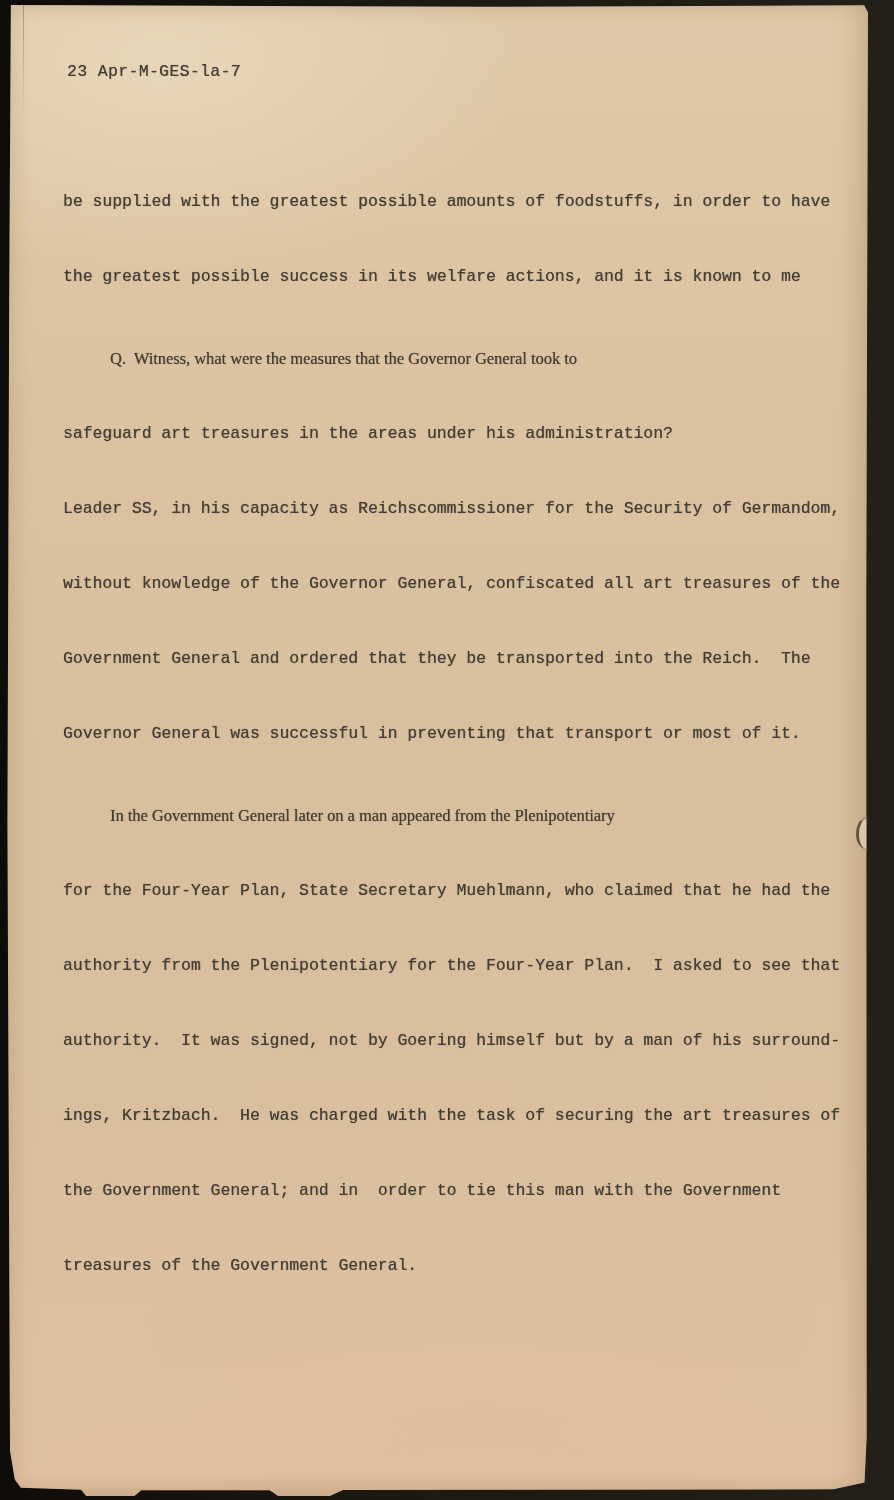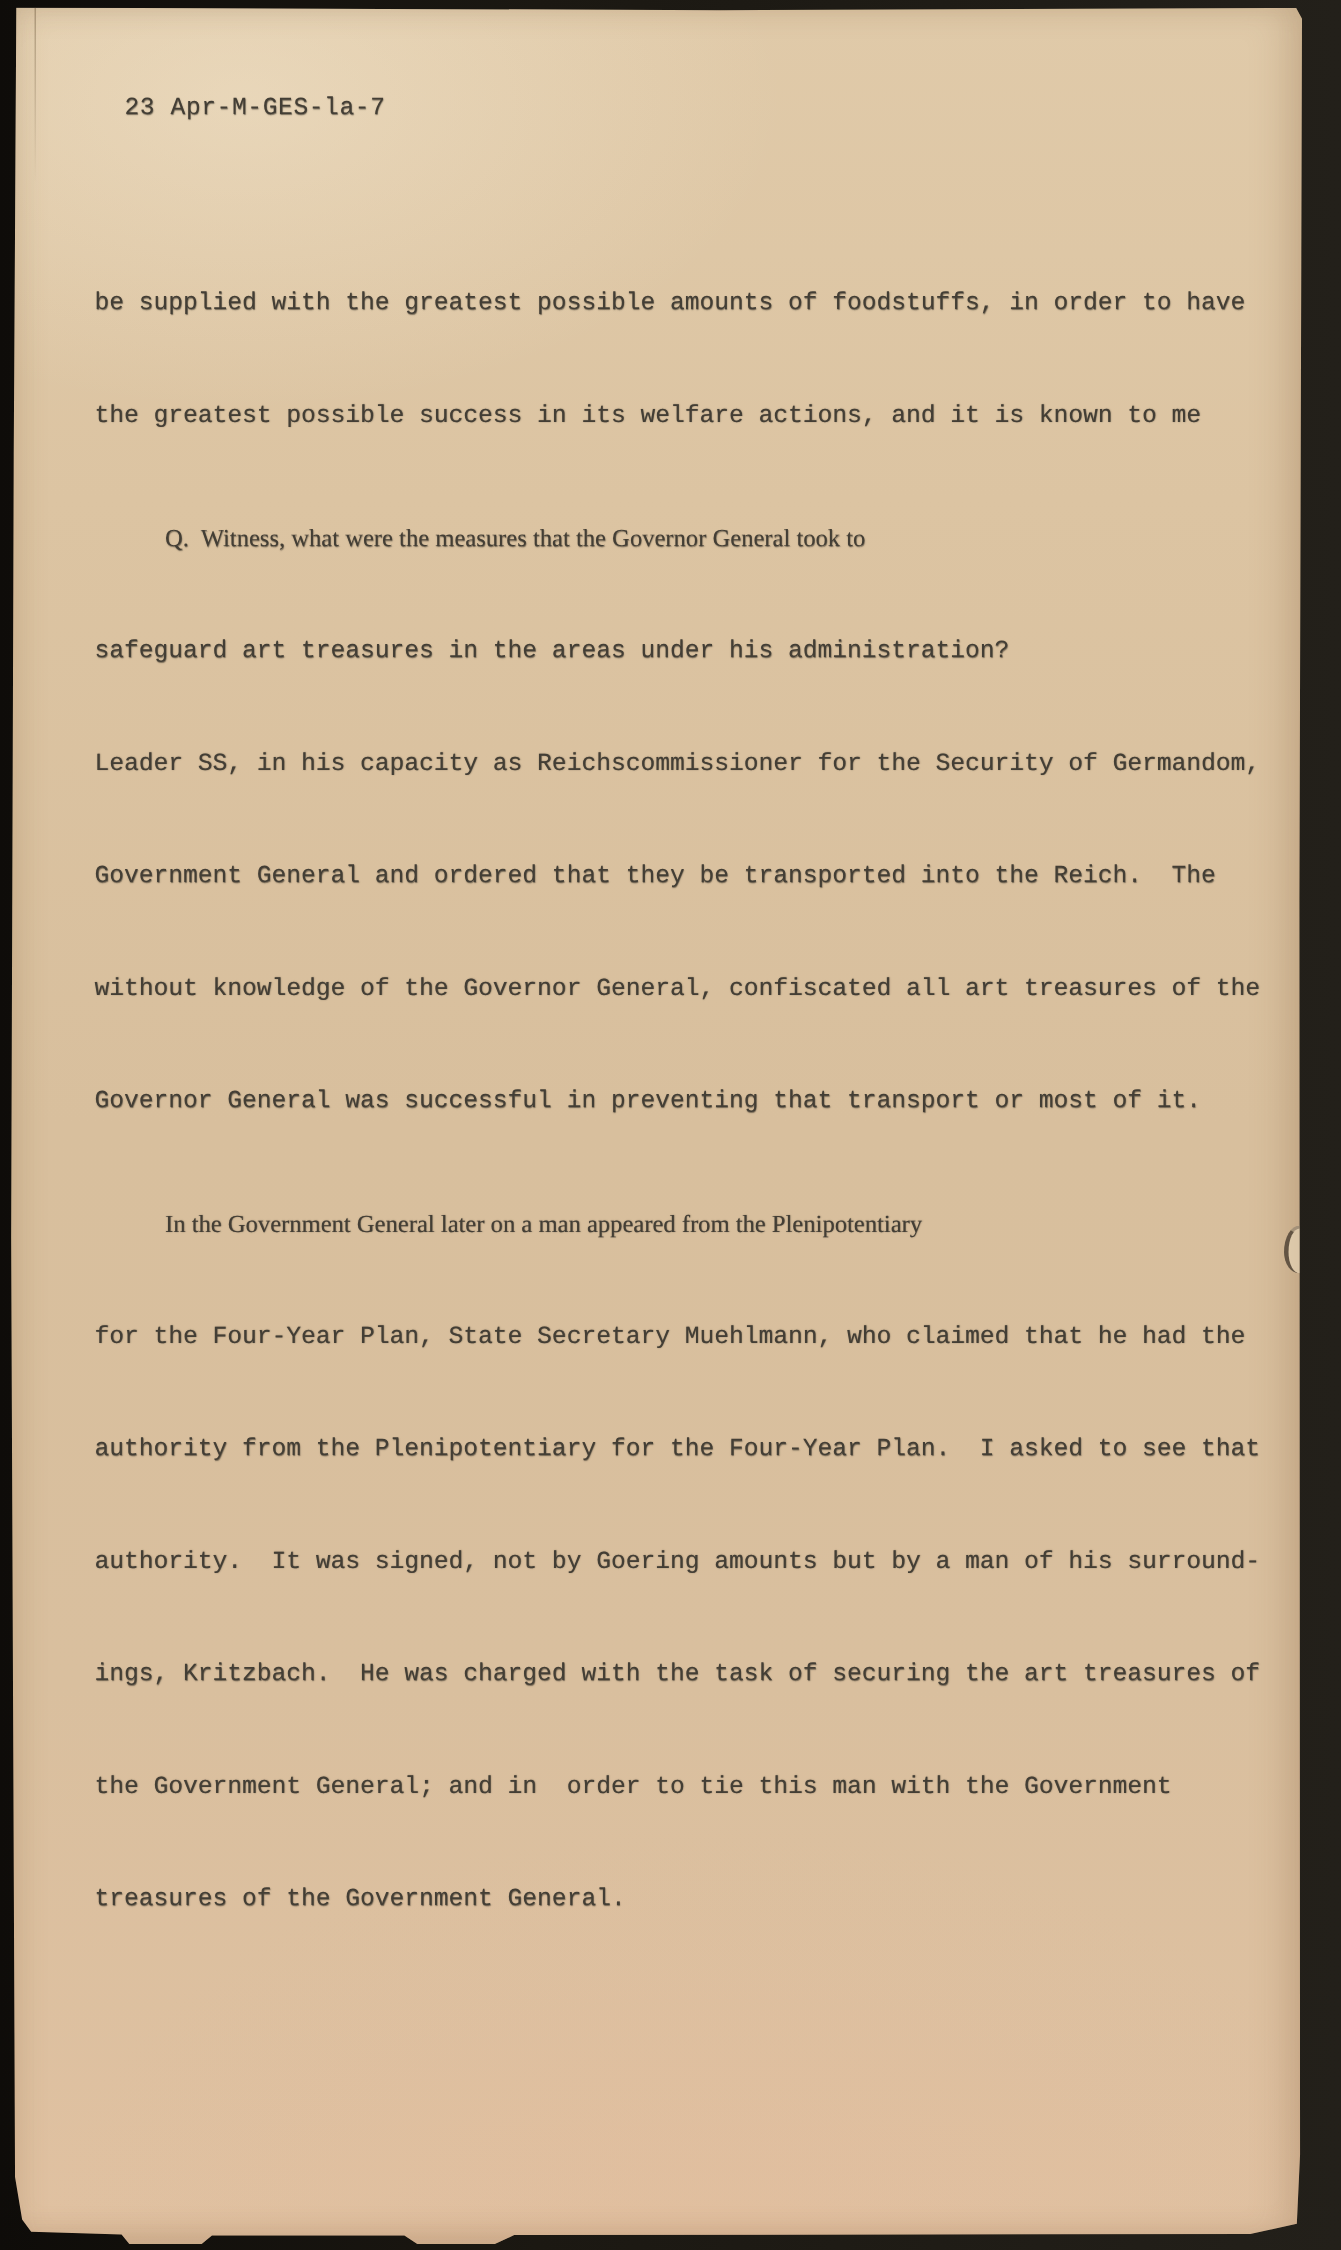--- a/index.html
+++ b/index.html
@@ -58,21 +58,21 @@
     border-top: 2px solid rgba(58,46,32,0.35);
     border-radius: 70% 0 0 70% / 55% 0 0 45%;
     background: rgba(240,225,198,0.5);
   }
   .ink {
     color: #433e35;
     text-shadow: 0.3px 0.4px 0.8px rgba(58,52,42,0.68);
   }
   .header-line {
     position: absolute;
-    left: 76px;
+    left: 60px;
     top: 57px;
     font-size: 16.4px;
     letter-spacing: 0.4px;
     white-space: pre;
   }
   .body-text {
     position: absolute;
     left: 56px;
     top: 140px;
     right: 22px;
@@ -95,27 +95,27 @@
     <div class="crease-topleft"></div>
 
     <div class="header-line ink">23 Apr-M-GES-la-7</div>
 
     <div class="body-text ink">
       <div class="line">be supplied with the greatest possible amounts of foodstuffs, in order to have</div>
       <div class="line">the greatest possible success in its welfare actions, and it is known to me</div>
       <div class="line indent gap">Q.  Witness, what were the measures that the Governor General took to</div>
       <div class="line">safeguard art treasures in the areas under his administration?</div>
       <div class="line">Leader SS, in his capacity as Reichscommissioner for the Security of Germandom,</div>
+      <div class="line">without knowledge of the Governor General, confiscated all art treasures of the</div>
       <div class="line">Government General and ordered that they be transported into the Reich.  The</div>
-      <div class="line">without knowledge of the Governor General, confiscated all art treasures of the</div>
       <div class="line">Governor General was successful in preventing that transport or most of it.</div>
       <div class="line indent gap">In the Government General later on a man appeared from the Plenipotentiary</div>
       <div class="line">for the Four-Year Plan, State Secretary Muehlmann, who claimed that he had the</div>
       <div class="line">authority from the Plenipotentiary for the Four-Year Plan.  I asked to see that</div>
-      <div class="line">authority.  It was signed, not by Goering amounts but by a man of his surround-</div>
+      <div class="line">authority.  It was signed, not by Goering himself but by a man of his surround-</div>
       <div class="line">ings, Kritzbach.  He was charged with the task of securing the art treasures of</div>
       <div class="line">the Government General; and in  order to tie this man with the Government</div>
       <div class="line">treasures of the Government General.</div>
       
       
       
       
       
       
       

